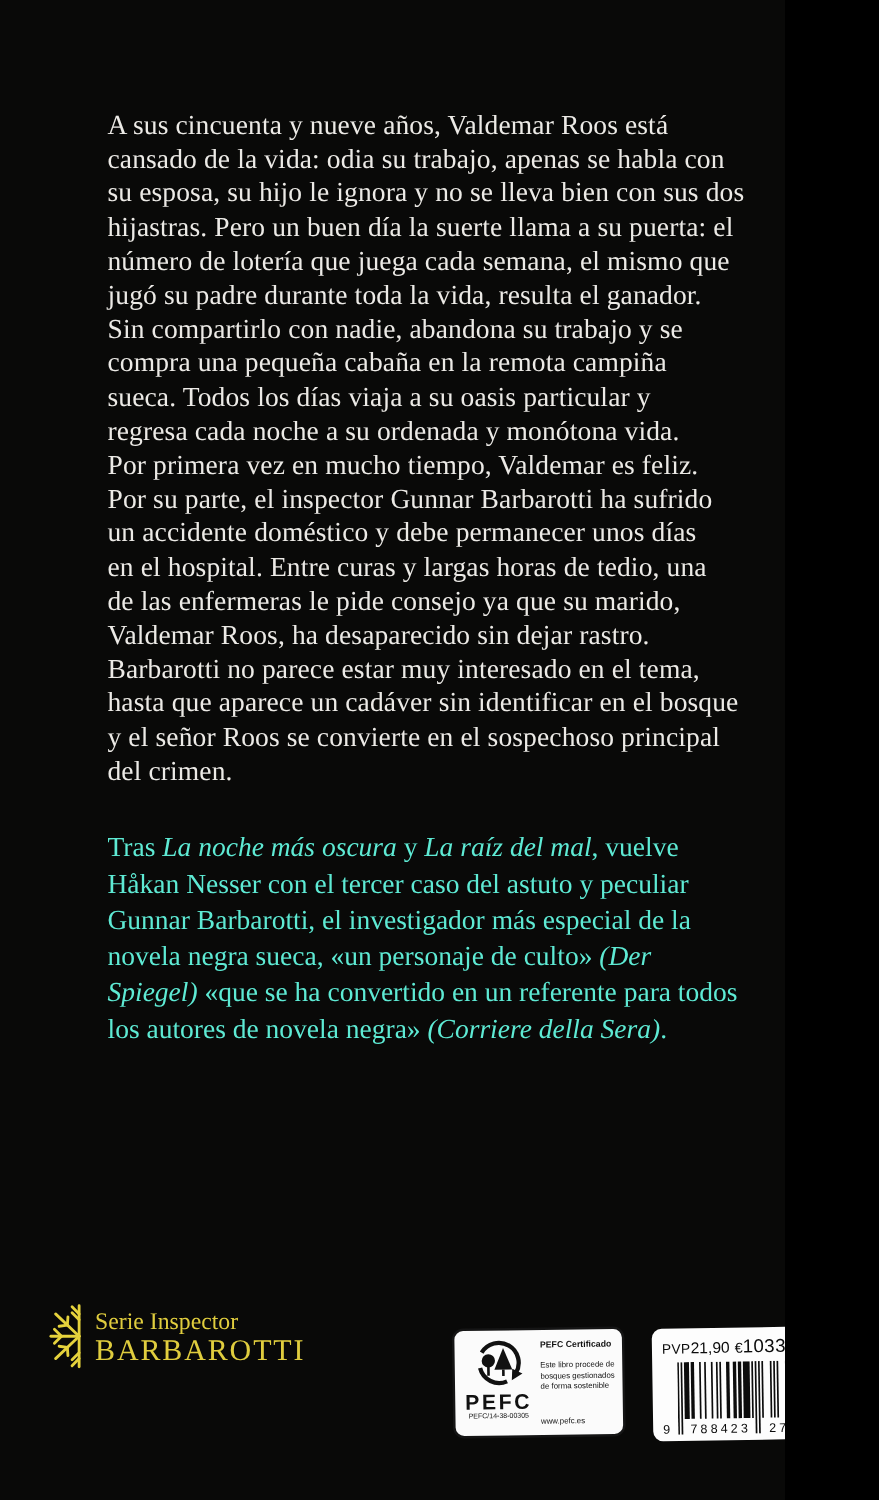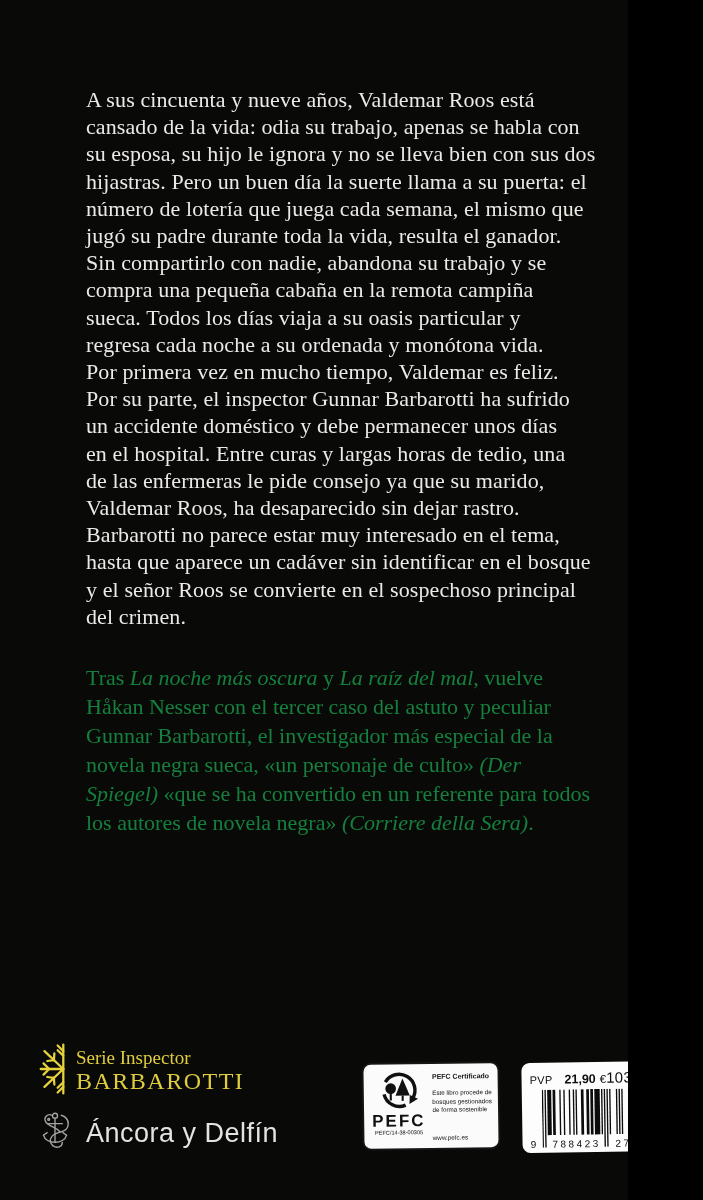--- a/index.html
+++ b/index.html
@@ -14,21 +14,21 @@
   .synopsis{
     position:absolute;left:86px;top:86px;
     color:#eceae6;
     font-size:22px;line-height:27.2px;
     white-space:pre;
     letter-spacing:0.1px;
   }
   
   .quote{
     position:absolute;left:86px;top:663px;
-    color:#15803d;
+    color:#5eead4;
     font-size:22px;line-height:29px;
     white-space:pre;
   }
   .quote .it{font-style:italic;}
   
   .series{position:absolute;left:36px;top:1041px;display:flex;align-items:flex-start;}
   .series svg{display:block;}
   .series-text{margin-left:8px;color:#e0cd3e;padding-top:6px;}
   .series-line1{font-size:19px;line-height:22px;}
   .series-line2{font-size:24px;line-height:24px;letter-spacing:1.5px;}
@@ -59,21 +59,21 @@
   
   .barcode-box{
     position:absolute;left:522px;top:1062px;width:146px;height:90px;
     background:#fdfdfd;border-radius:8px;box-sizing:border-box;
     transform:rotate(-0.9deg);
     font-family:"Liberation Sans",sans-serif;color:#0c0c0c;
     padding:7px 8px 0 8px;
   }
   .price-row{display:flex;align-items:baseline;font-size:11px;}
   .price-row .pvp{letter-spacing:0.3px;}
-  .price-row .price{font-weight:bold;font-size:12.5px;margin-left:12px;}
+  .price-row .price{font-weight:normal;font-size:12.5px;margin-left:0;}
   .price-row .cur{margin-left:4px;font-size:11.5px;}
   .price-row .code{margin-left:auto;font-size:15px;letter-spacing:0.3px;}
   .ean{position:relative;width:140px;height:60px;margin-top:3px;}
   .ean svg{position:absolute;left:12px;top:0;width:128px;height:58px;}
   .ean svg rect{fill:#0c0c0c;}
   .ean .digits span{
     position:absolute;bottom:0;font-size:10px;letter-spacing:2.5px;
     font-family:"Liberation Sans",sans-serif;color:#0c0c0c;
   }
   .ean .d9{left:0;width:10px;letter-spacing:0;}
@@ -133,39 +133,20 @@
             <path d="M19 38.5 L19.5 45.5"></path>
         </g>
       </svg>
     </span>
     <div class="series-text">
       <div class="series-line1">Serie Inspector</div>
       <div class="series-line2">BARBAROTTI</div>
     </div>
   </div>
 
-  <div class="imprint">
-    <span>
-      <svg viewBox="0 0 40 40" width="42" height="42" aria-hidden="true">
-        <g class="emb">
-          <circle cx="20" cy="5.5" r="2.4"></circle>
-          <path d="M20 8 V31"></path>
-          <path d="M13 13 H27"></path>
-          <path d="M9 24 C11 33 29 33 31 24"></path>
-          <path d="M9 24 L12.5 21.5"></path>
-            <path d="M31 24 L27.5 21.5"></path>
-          <path d="M26 5 C35 8 35 19 25 21 C16 23 13 29 18 34"></path>
-          <path d="M25 21 C21 16 14 16 11 11 C9 7 13 3 17 5"></path>
-          <path d="M18 34 C22 37 27 35 27 31"></path>
-          <circle cx="14" cy="9" r="0.9"></circle>
-        </g>
-      </svg>
-    </span>
-    <span class="imprint-name">Áncora y Delfín</span>
-  </div>
 
   <div class="pefc-box">
     <div class="pefc-left">
       <span>
         <svg viewBox="0 0 46 42" width="46" height="40" aria-hidden="true">
           <path class="pefc-arc" d="M9 12 A16.5 16.5 0 1 1 37.5 29.5"></path>
           <path class="pefc-arc" d="M30 36.5 A16.5 16.5 0 0 1 7.5 25"></path>
           <polygon class="pefc-ink" points="34.5,26 43,30 34,35.5"></polygon>
           <circle class="pefc-ink" cx="14.5" cy="19" r="5.6"></circle>
           <rect class="pefc-ink" x="13.4" y="23" width="2.2" height="8.5"></rect>

